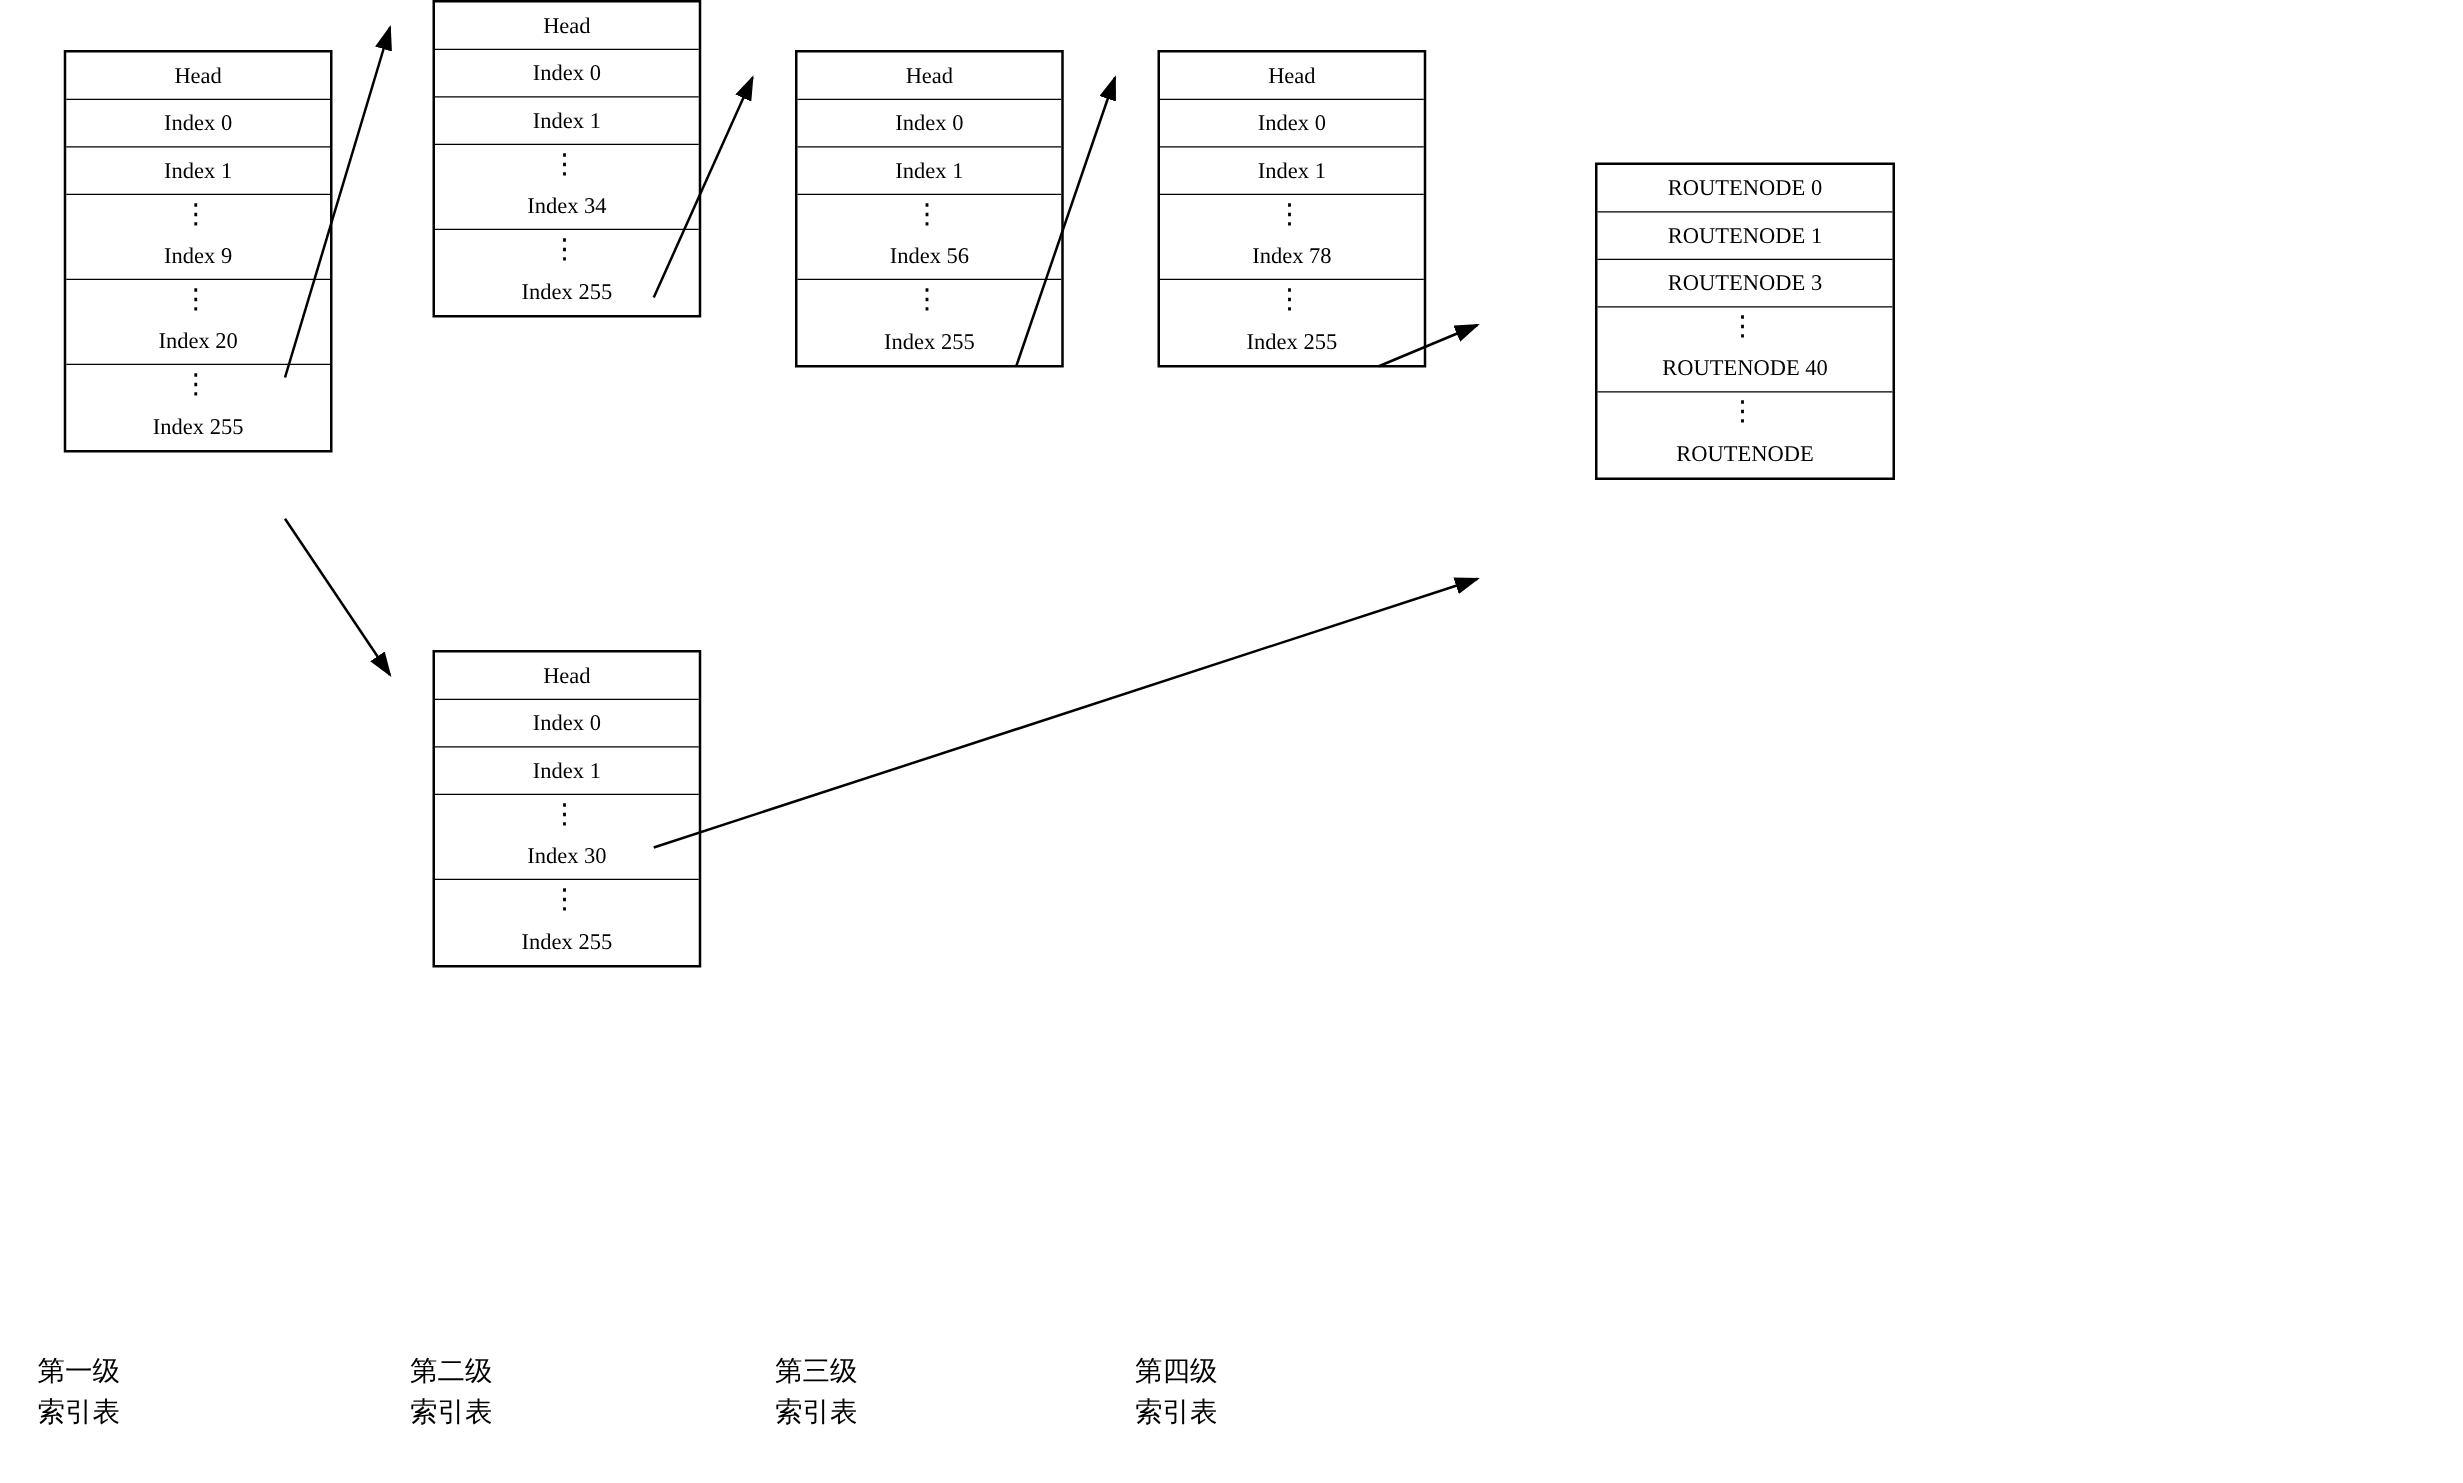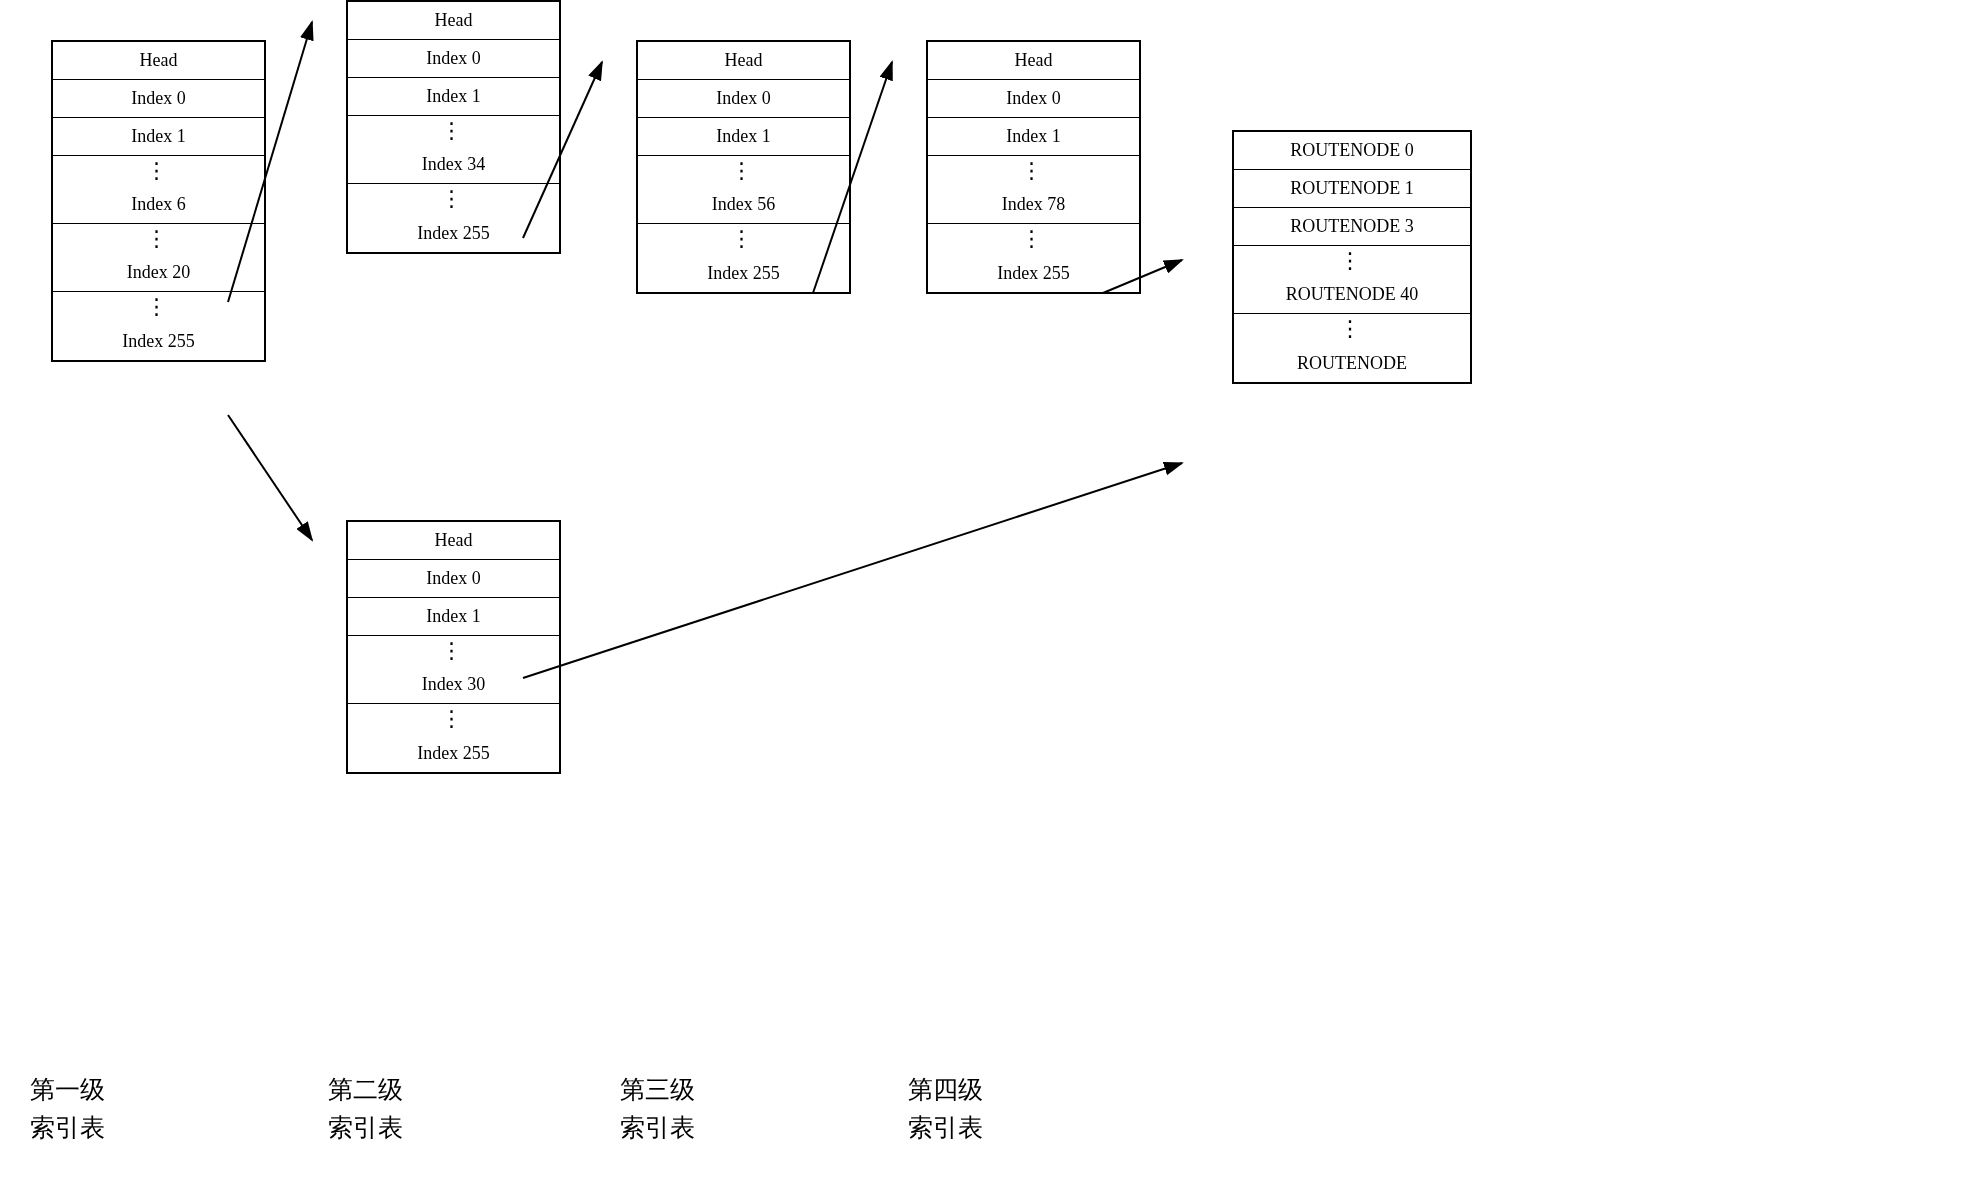--- a/index.html
+++ b/index.html
@@ -58,35 +58,35 @@
     svg.arrows {
       position: absolute;
       top: 0; left: 0;
       width: 1970px;
       height: 1186px;
       pointer-events: none;
     }
 
     .label-item {
       text-align: center;
-      font-size: 25px;
+      font-size: 22px;
       line-height: 1.5;
     }
   </style>
 </head>
 <body>
 
 <div class="diagram-container">
 
   <div class="index-table" style="left:15px; top:40px; width:215px;">
     <div class="table-cell">Head</div>
     <div class="table-cell">Index 0</div>
     <div class="table-cell">Index 1</div>
     <div class="dots-cell">⋮</div>
-    <div class="table-cell">Index 6</div>
+    <div class="table-cell">Index 9</div>
     <div class="dots-cell">⋮</div>
     <div class="table-cell">Index 20</div>
     <div class="dots-cell">⋮</div>
     <div class="table-cell">Index 255</div>
   </div>
 
   <div class="index-table" style="left:310px; top:0px; width:215px;">
     <div class="table-cell">Head</div>
     <div class="table-cell">Index 0</div>
     <div class="table-cell">Index 1</div>
@@ -119,21 +119,21 @@
   <div class="index-table" style="left:890px; top:40px; width:215px;">
     <div class="table-cell">Head</div>
     <div class="table-cell">Index 0</div>
     <div class="table-cell">Index 1</div>
     <div class="dots-cell">⋮</div>
     <div class="table-cell">Index 78</div>
     <div class="dots-cell">⋮</div>
     <div class="table-cell">Index 255</div>
   </div>
 
-  <div class="index-table" style="left:1196px; top:130px; width:240px;">
+  <div class="index-table" style="left:1240px; top:130px; width:240px;">
     <div class="table-cell">ROUTENODE 0</div>
     <div class="table-cell">ROUTENODE 1</div>
     <div class="table-cell">ROUTENODE 3</div>
     <div class="dots-cell">⋮</div>
     <div class="table-cell">ROUTENODE 40</div>
     <div class="dots-cell">⋮</div>
     <div class="table-cell">ROUTENODE</div>
   </div>
 
   <svg class="arrows">

